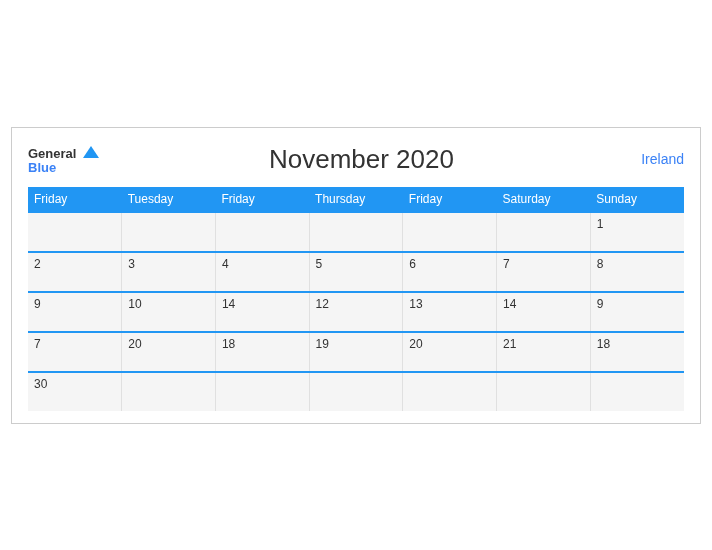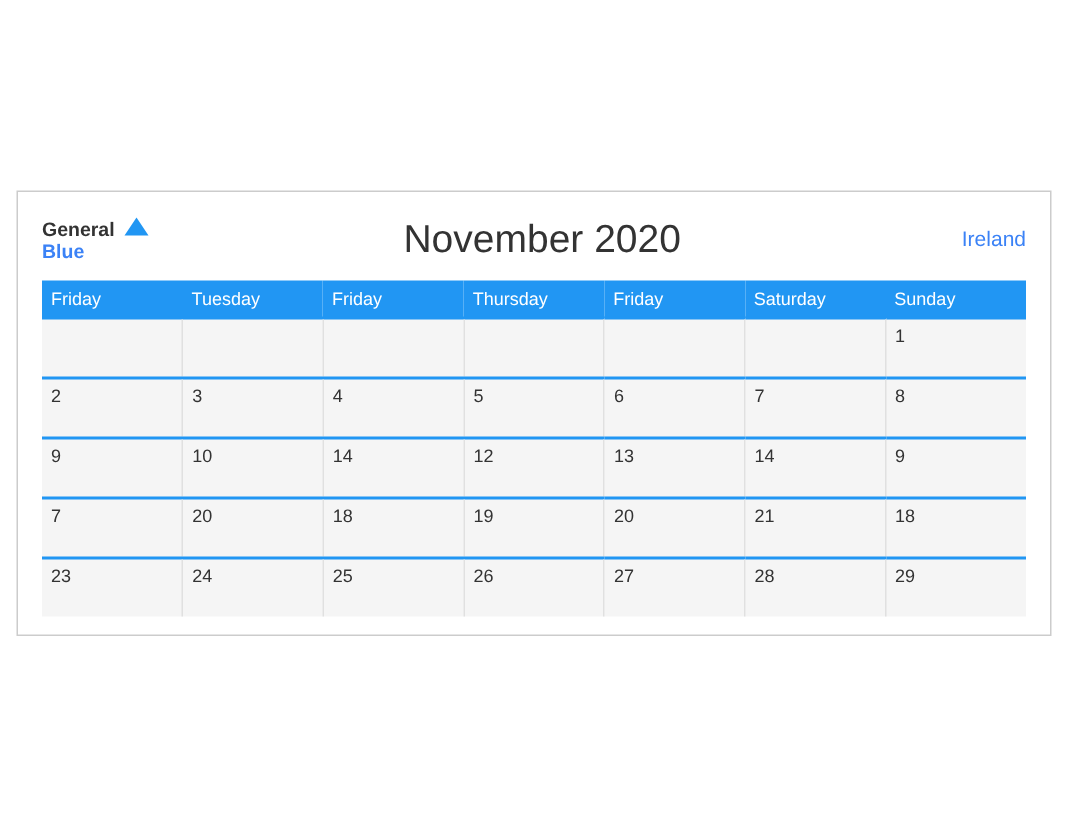--- a/index.html
+++ b/index.html
@@ -149,23 +149,23 @@
         <tr>
           <td><span class="day-num">7</span></td>
           <td><span class="day-num">20</span></td>
           <td><span class="day-num">18</span></td>
           <td><span class="day-num">19</span></td>
           <td><span class="day-num">20</span></td>
           <td><span class="day-num">21</span></td>
           <td><span class="day-num">18</span></td>
         </tr>
         <tr>
-          <td><span class="day-num">23</span></td>
-          <td><span class="day-num">24</span></td>
-          <td><span class="day-num">25</span></td>
-          <td><span class="day-num">26</span></td>
-          <td><span class="day-num">27</span></td>
-          <td><span class="day-num">28</span></td>
-          <td><span class="day-num">29</span></td>
+          <td><span class="day-num">30</span></td>
+          <td class="empty"></td>
+          <td class="empty"></td>
+          <td class="empty"></td>
+          <td class="empty"></td>
+          <td class="empty"></td>
+          <td class="empty"></td>
         </tr>
       </tbody>
   </table>
 </div>
 
 </body></html>

